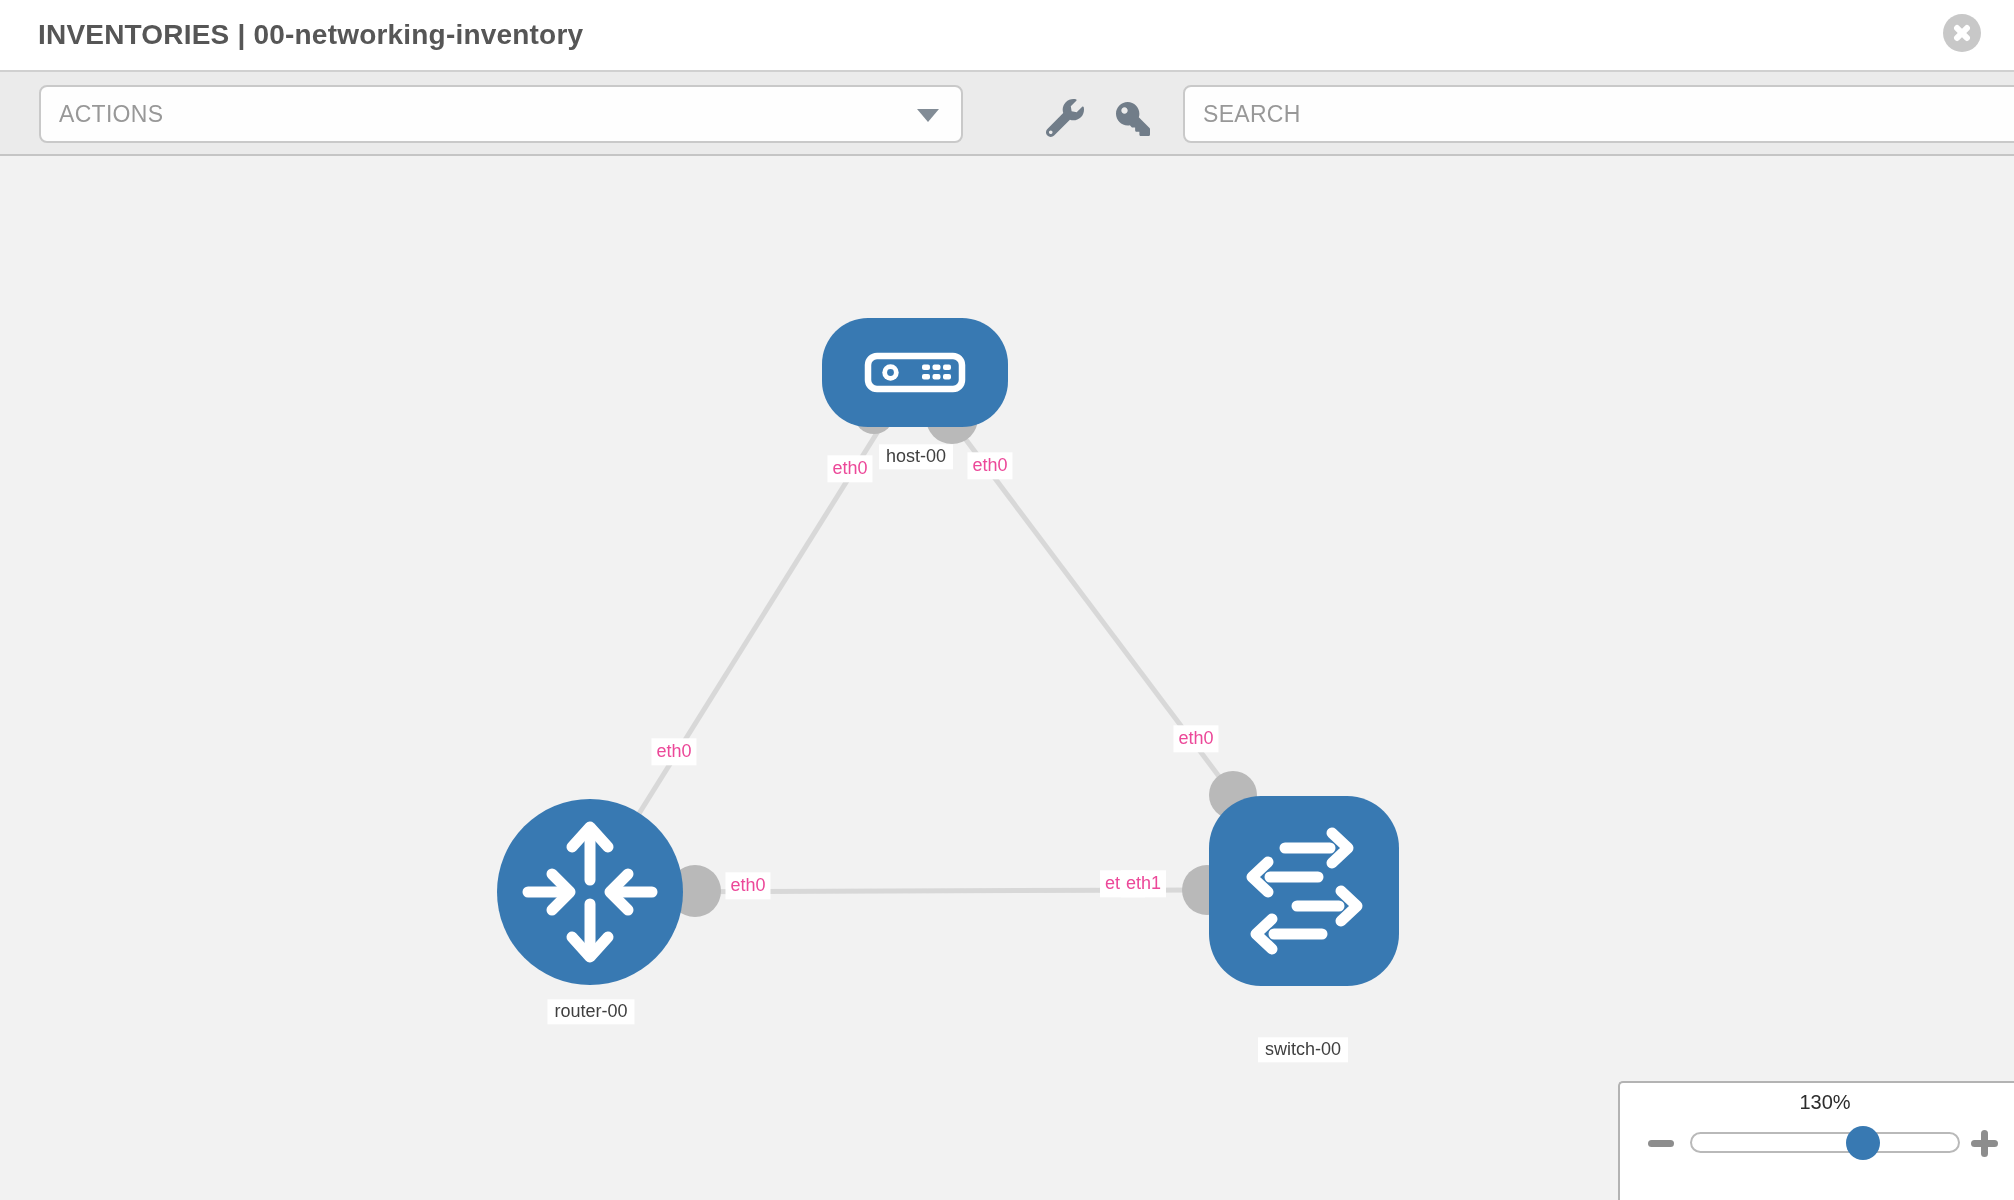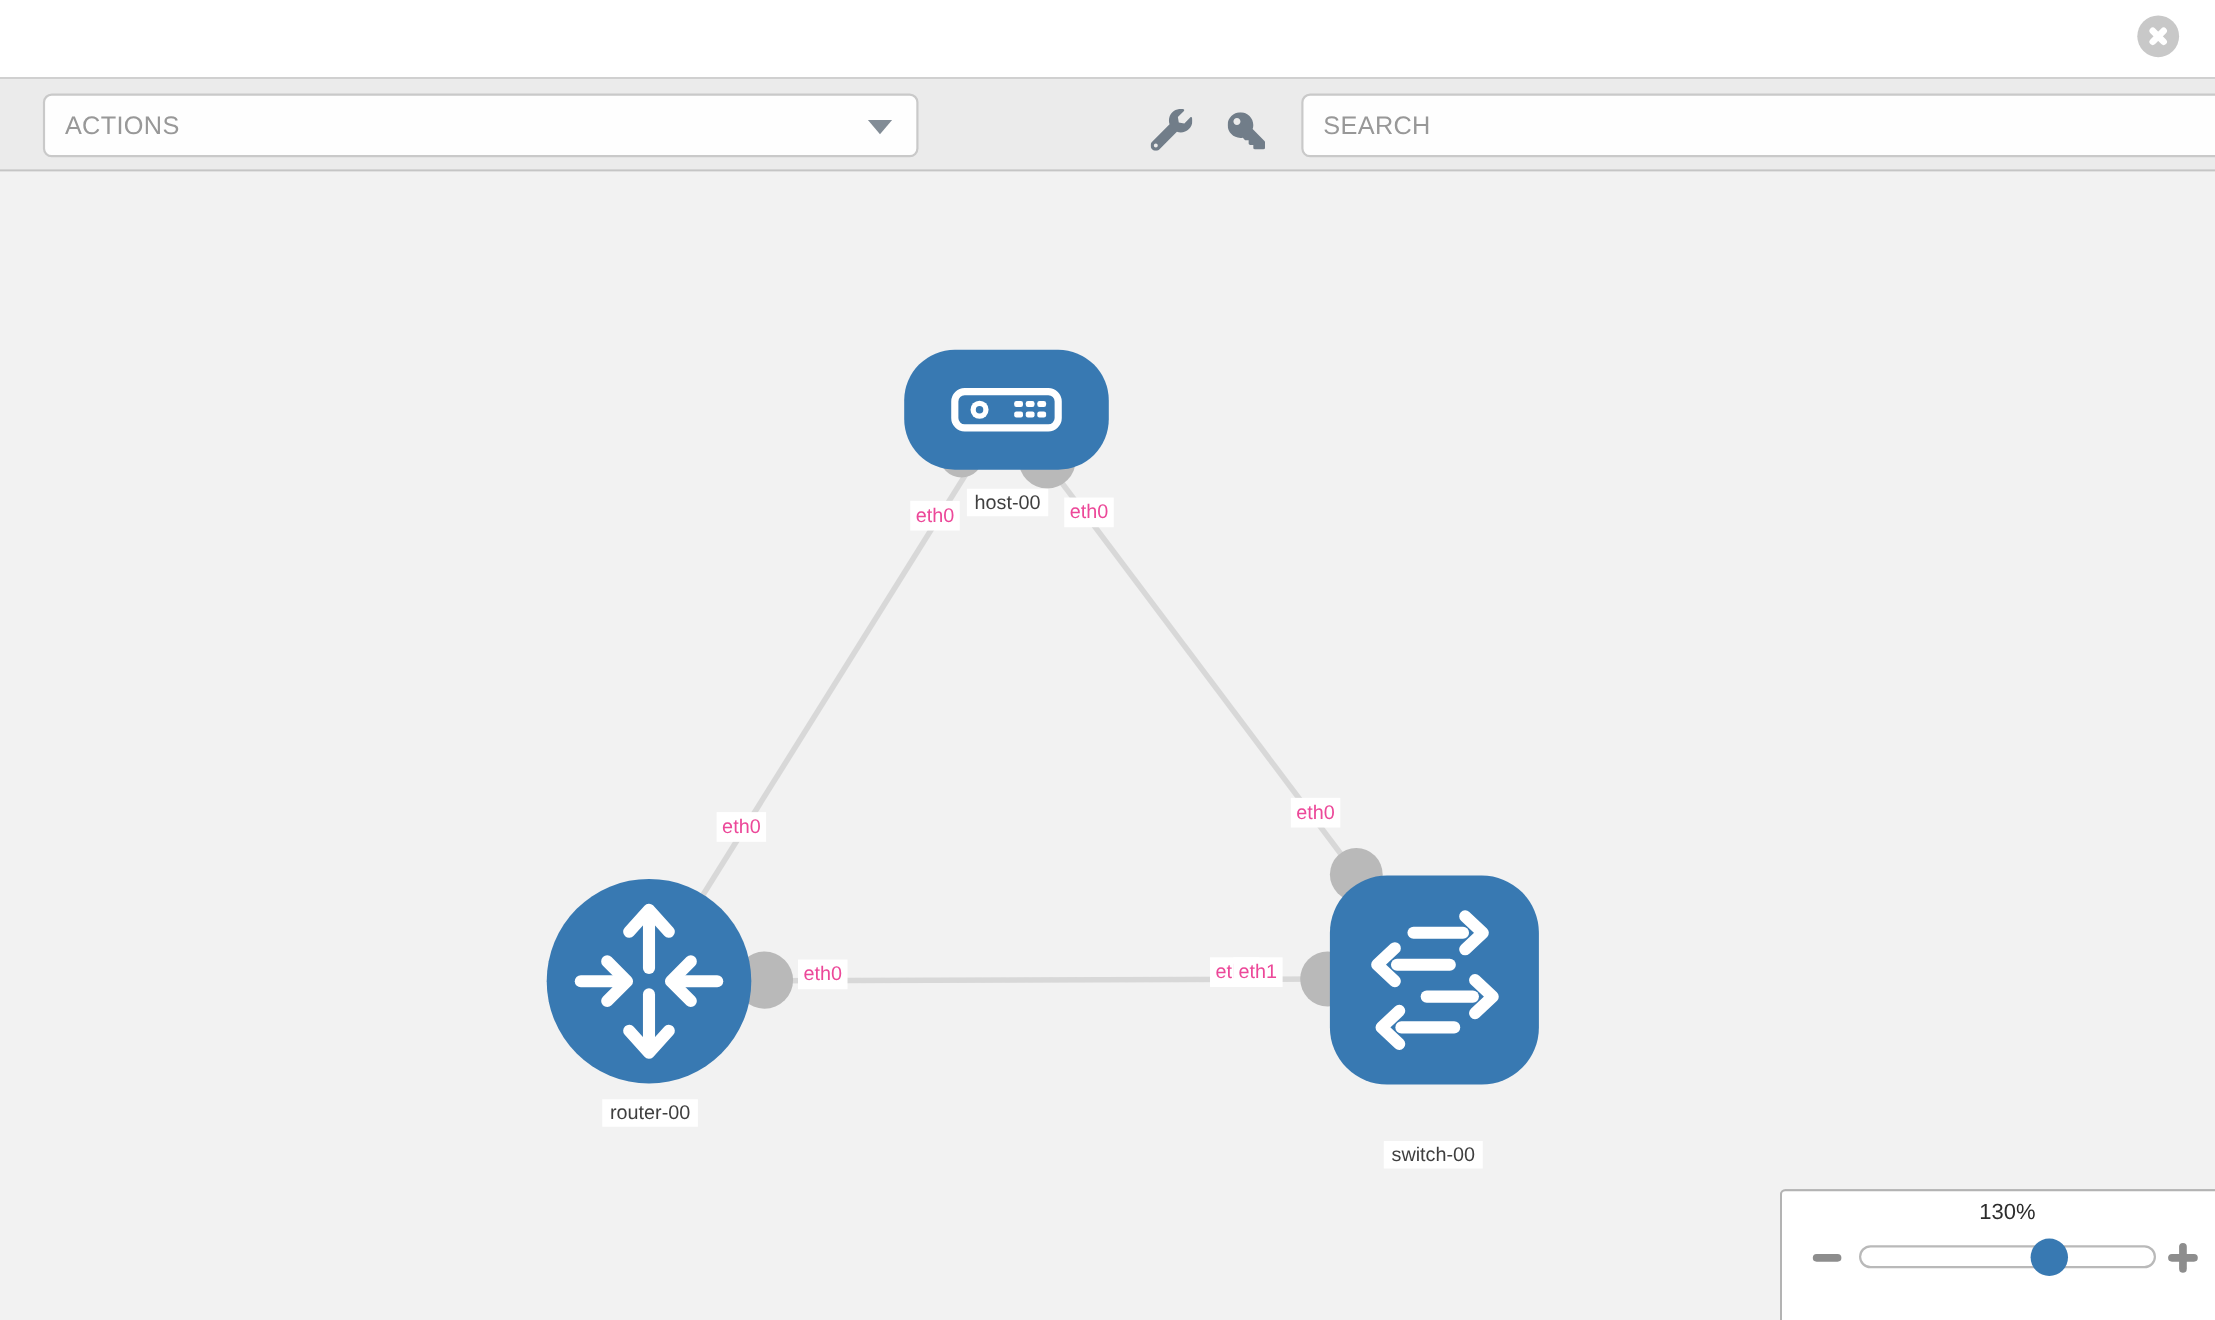--- a/index.html
+++ b/index.html
@@ -36,21 +36,21 @@
   
   .toolbar {
     position: absolute; left: 0; top: 72px; width: 2014px; height: 84px;
     background: #ebebeb; border-bottom: 2px solid #c5c5c5;
   }
   .combo {
     position: absolute; top: 13px; height: 58px;
     background: #fefefe; border: 2px solid #c9c9c9; border-radius: 8px;
     display: flex; align-items: center; padding: 0 18px;
   }
-  .combo.actions { left: 39px; width: 796px; }
+  .combo.actions { left: 39px; width: 924px; }
   .combo.search  { left: 1183px; width: 891px; }
   .combo .combo-label { font-size: 23px; color: #989898; letter-spacing: 0.3px; }
   .caret {
     position: absolute; right: 22px; top: 50%; margin-top: -5px;
     width: 0; height: 0;
     border-left: 11px solid transparent; border-right: 11px solid transparent;
     border-top: 13px solid #828c96;
   }
   .search-input {
     border: none; outline: none; background: transparent;
@@ -105,20 +105,21 @@
   }
   .zoom-thumb {
     position: absolute; left: 226px; top: 43px; width: 34px; height: 34px;
     border-radius: 50%; background: #3879b2; cursor: grab;
   }
 </style>
 </head>
 <body>
 
 <div class="header">
+  <div class="page-title">INVENTORIES | 00-networking-inventory</div>
   <div class="close-btn">
     <span class="x-icon"></span>
   </div>
 </div>
 
 <div class="toolbar">
 
   <div class="combo actions">
     <span class="combo-label">ACTIONS</span>
     <span class="caret"></span>

